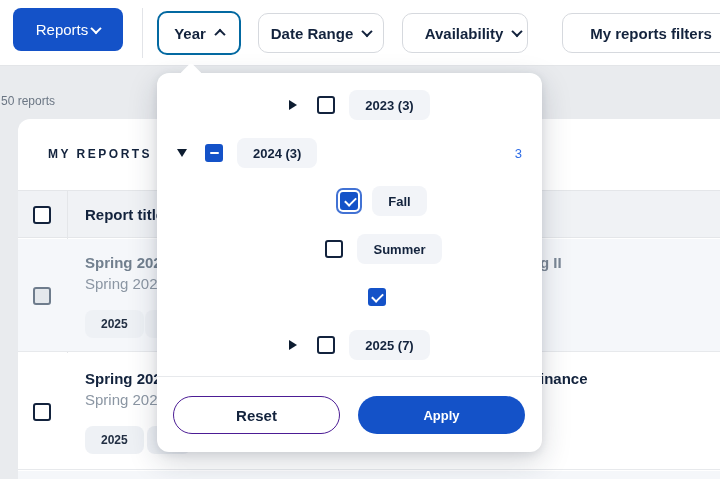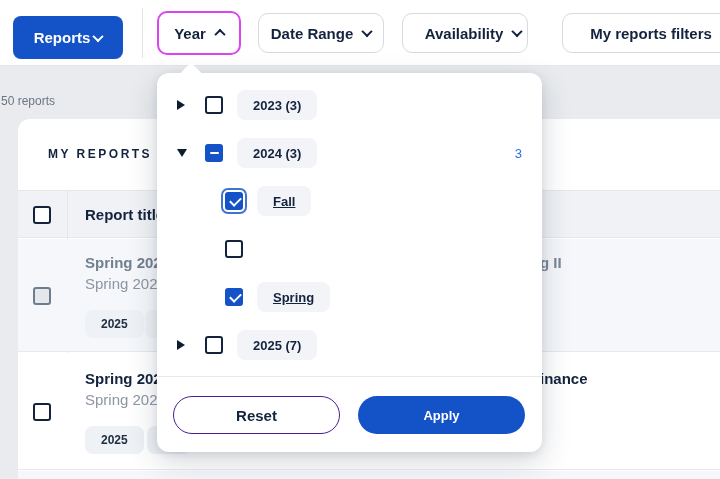--- a/index.html
+++ b/index.html
@@ -2,28 +2,28 @@
 <html><head>
 <meta charset="utf-8">
 <style>
   * { margin:0; padding:0; box-sizing:border-box; }
   html,body { width:720px; height:479px; overflow:hidden; }
   body { font-family:"Liberation Sans", sans-serif; color:#13233d; background:#e9ebee; }
   #screen { position:relative; width:720px; height:479px; }
 
   
   .topbar { position:absolute; left:0; top:0; width:720px; height:66px; background:#fff; border-bottom:1px solid #e3e5e8; z-index:5; }
-  .btn-reports { position:absolute; left:13px; top:16px; width:110px; height:43px;
-    background:#1452c8; border:none; border-radius:8px; color:#fff; font-weight:700; font-size:15px;
+  .btn-reports { position:absolute; left:13px; top:8px; width:110px; height:43px;
+    background:#1452c8; border:none; border-radius:8px; color:#fff; font-weight:400; font-size:15px;
     display:flex; align-items:center; justify-content:center; gap:4px; cursor:pointer; font-family:inherit; }
   .topbar-divider { position:absolute; left:142px; top:8px; width:1px; height:50px; background:#e2e4e8; }
   .filter-btn { position:absolute; top:13px; height:40px; background:#fff; border:1px solid #d6d9de; border-radius:10px;
     color:#13233d; font-weight:700; font-size:15px; display:flex; align-items:center; justify-content:center; gap:10px;
     cursor:pointer; font-family:inherit; }
-  .filter-btn.active { top:11px; height:44px; border:2px solid #d946ef; }
+  .filter-btn.active { top:11px; height:44px; border:2px solid #0369a1; }
   #btn-year { left:157px; width:84px; }
   #btn-daterange { left:258px; width:126px; }
   #btn-availability { left:402px; width:126px;padding-left:16px; }
   #btn-myfilters { left:562px; width:196px;text-align:right; }
 
   .chev { display:inline-block; width:8px; height:8px; border-right:2.5px solid currentColor; border-bottom:2.5px solid currentColor; }
   .chev.down { transform:rotate(45deg) translate(-1px,-1px); }
   .chev.up { transform:rotate(-135deg) translate(-1px,-1px); }
 
   
@@ -61,22 +61,22 @@
          display:flex; align-items:center; font-size:12px; font-weight:700; color:#222f43; }
   .tag.hiddenpill { width:44px; padding:0; }
   .frag { position:absolute; left:522px; font-size:15px; font-weight:700; white-space:nowrap; }
   .frag.gray { color:#7b8795; }
 
   
   .panel { position:absolute; left:157px; top:73px; width:385px; height:379px; background:#fff; border-radius:12px;
            box-shadow:0 10px 30px rgba(25,39,62,.18), 0 2px 8px rgba(25,39,62,.10); z-index:10; }
   .panel-caret { position:absolute; left:26px; top:-7px; width:16px; height:16px; background:#fff; transform:rotate(45deg); border-radius:2px; }
   .tree { position:absolute; left:0; top:8px; width:100%; }
-  .trow { height:48px; display:flex; align-items:center; padding-left:20px; position:relative; }
-  .trow.child { padding-left:68px;text-decoration:underline; }
+  .trow { height:48px; display:flex; align-items:center; padding-left:20px; position:relative;justify-content:center; }
+  .trow.child { padding-left:68px; }
   .expander { width:12px; margin-right:16px; display:flex; align-items:center; cursor:pointer; }
   .tri-right { width:0; height:0; border-left:8px solid #0d1c30; border-top:5px solid transparent; border-bottom:5px solid transparent; }
   .tri-down { width:0; height:0; border-top:8px solid #0d1c30; border-left:5px solid transparent; border-right:5px solid transparent; }
   .trow .cb { margin-right:14px; cursor:pointer; }
   .tpill { background:#f2f4f8; border-radius:8px; height:30px; padding:0 16px; display:flex; align-items:center;
            font-size:13px; font-weight:700; color:#13233d; }
   .tcount { margin-left:auto; padding-right:20px; font-size:13px; color:#2e6ce6; }
 
   .panel-sep { position:absolute; left:0; top:303px; width:100%; height:1px; background:#e7e9ec; }
   .panel-footer { position:absolute; left:0; top:323px; width:100%; height:38px; }
@@ -169,25 +169,25 @@
         <span class="tcount">3</span>
       </div>
 
       <div class="trow child">
         <span class="cb checked focusring"></span>
         <span class="tpill">Fall</span>
       </div>
 
       <div class="trow child">
         <span class="cb"></span>
+        <span class="tpill">Summer</span>
       </div>
 
       <div class="trow child">
         <span class="cb checked"></span>
-        <span class="tpill">Spring</span>
       </div>
 
       <div class="trow">
         <span class="expander">
             <span class="tri-right"></span>
           </span>
         <span class="cb"></span>
         <span class="tpill">2025 (7)</span>
       </div>
     </div>

